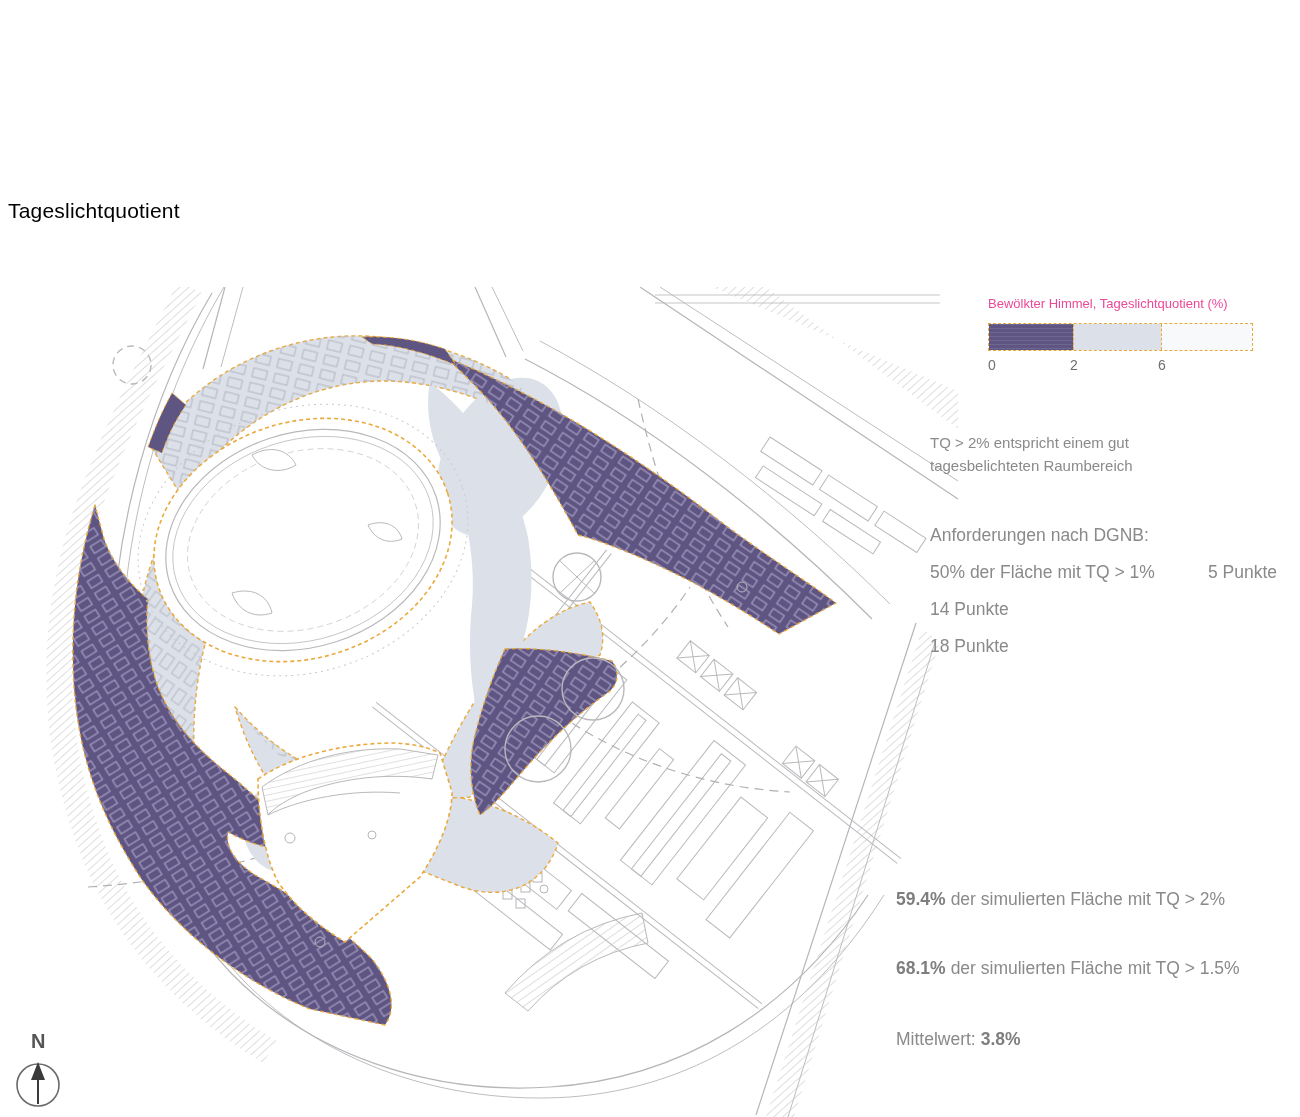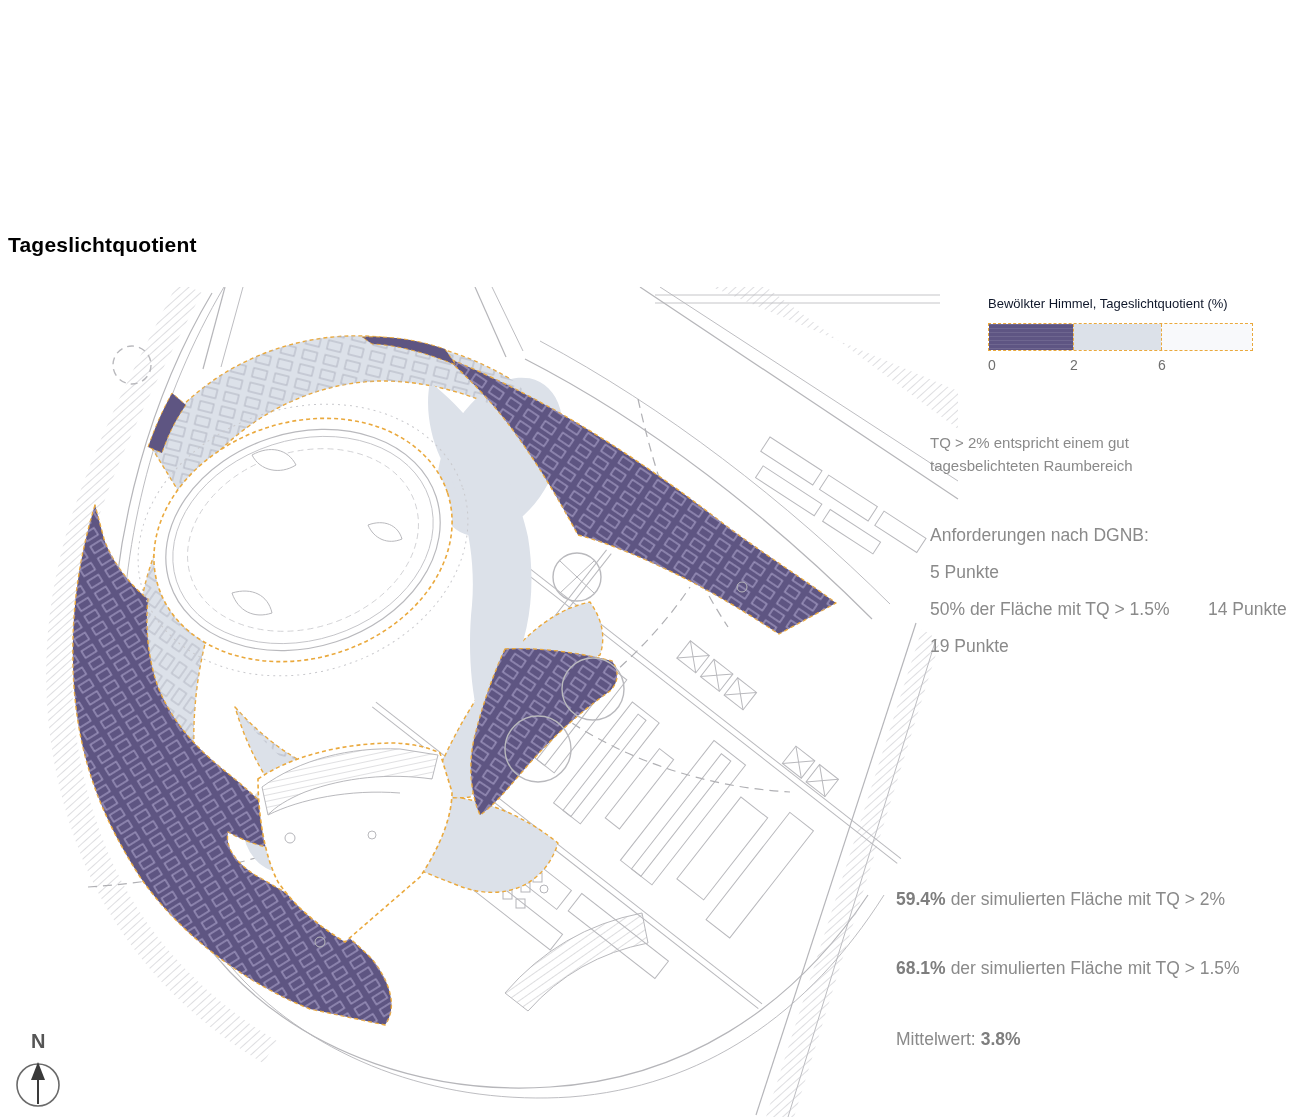--- a/index.html
+++ b/index.html
@@ -2,25 +2,25 @@
 <html><head>
 <meta charset="utf-8">
 <style>
   html,body{margin:0;padding:0;}
   body{
     width:1300px;height:1117px;position:relative;overflow:hidden;
     background:#ffffff;font-family:"Liberation Sans","DejaVu Sans",sans-serif;
   }
   
   .header{position:absolute;left:8px;top:199px;}
-  .header .title{font-size:21px;font-weight:bold;color:#000;letter-spacing:.2px;margin-top:34px;}
+  .header .title{font-size:21px;font-weight:normal;color:#000;letter-spacing:.2px;}
   .header .subtitle{font-size:20px;font-weight:bold;color:#9d9d9d;margin-top:6px;letter-spacing:.2px;}
   
   .legend{position:absolute;left:988px;top:296px;width:272px;}
-  .legend-title{font-size:13px;color:#0f172a;}
+  .legend-title{font-size:13px;color:#ec4899;}
   .legend-bar{position:relative;margin-top:12px;height:28px;width:265px;
     border:1px dashed #eaa93d;box-sizing:border-box;display:flex;}
   .seg{height:100%;box-sizing:border-box;}
   .seg-1{width:85px;background:#5e5583;
     background-image:repeating-linear-gradient(180deg,rgba(255,255,255,.10) 0 1px,rgba(0,0,0,0) 1px 4px);}
   .seg-2{width:88px;background:#dce1e9;border-left:1px dashed #eaa93d;}
   .seg-3{width:92px;background:#f8f9fb;border-left:1px dashed #eaa93d;}
   .legend-ticks{position:relative;height:18px;margin-top:6px;font-size:14px;color:#6f6f6f;}
   .legend-ticks span{position:absolute;top:0;}
   .tick-0{left:0;} .tick-2{left:82px;} .tick-6{left:170px;}
@@ -247,28 +247,28 @@
 </div>
 
 <div class="notes">
   <div>TQ &gt; 2% entspricht einem gut</div>
   <div>tagesbelichteten Raumbereich</div>
 </div>
 
 <div class="dgnb">
   <div class="dgnb-heading">Anforderungen nach DGNB:</div>
   <div class="dgnb-row">
+    <span class="dgnb-req">50% der Fläche mit TQ &gt; 1%</span>
     <span class="dgnb-pts">5 Punkte</span>
   </div>
   <div class="dgnb-row">
-    <span class="dgnb-req">50% der Fläche mit TQ &gt; 1.5%</span>
     <span class="dgnb-pts">14 Punkte</span>
   </div>
   <div class="dgnb-row">
-    <span class="dgnb-pts">19 Punkte</span>
+    <span class="dgnb-pts">18 Punkte</span>
   </div>
 </div>
 
 <div class="result r1">
   <b>59.4%</b><span class="rest">der simulierten Fläche mit TQ &gt; 2%</span>
 </div>
 <div class="result r2">
   <b>68.1%</b><span class="rest">der simulierten Fläche mit TQ &gt; 1.5%</span>
 </div>
 <div class="result r3">

